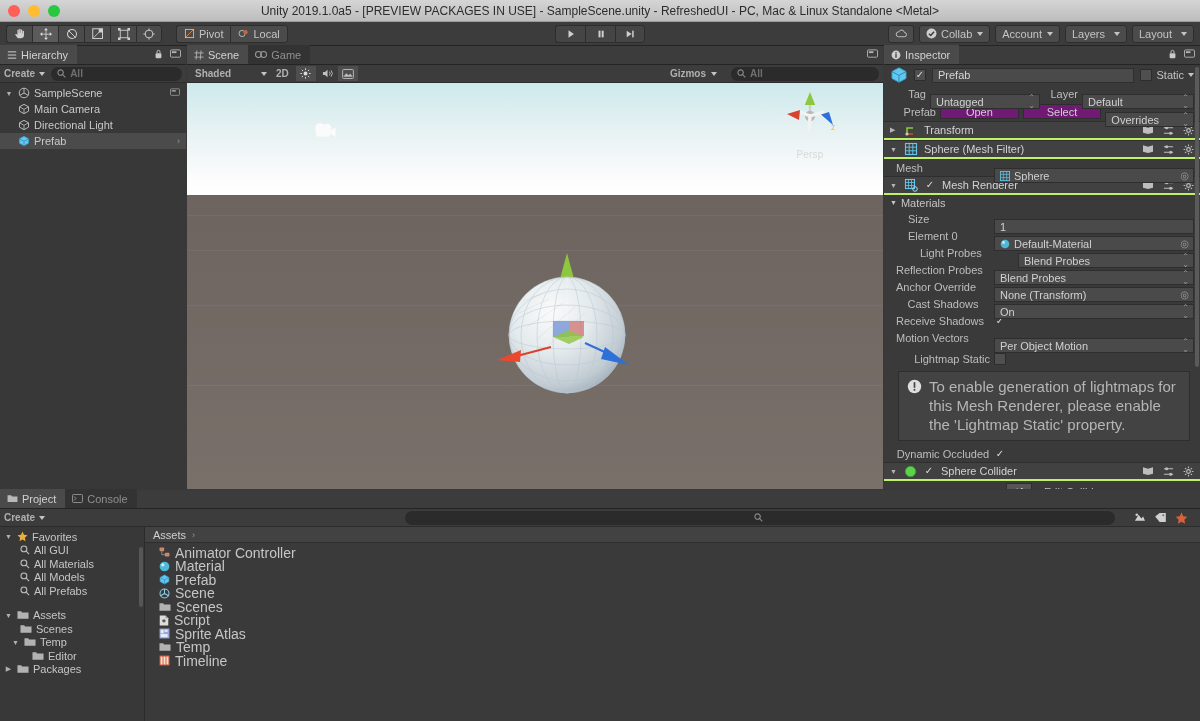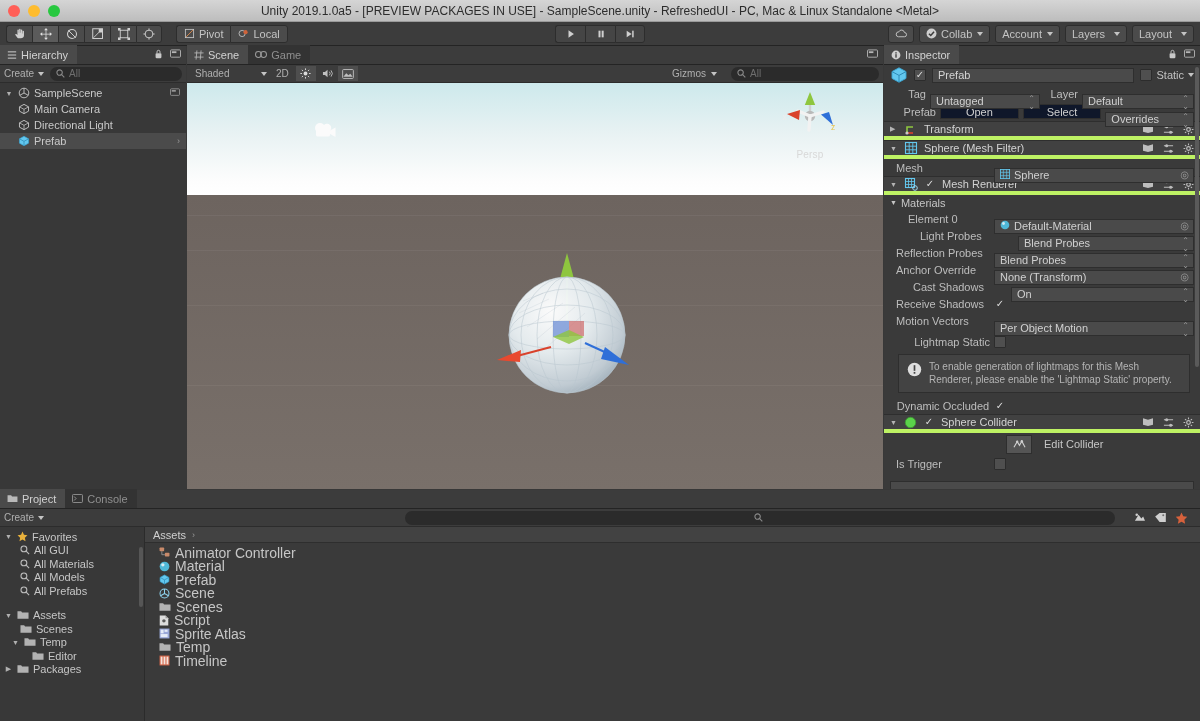--- a/index.html
+++ b/index.html
@@ -86,21 +86,21 @@
   .tab {
     height: 19px; display: flex; align-items: center; gap: 4px;
     padding: 0 9px 0 7px; font-size: 11px; color: #8f8f8f;
     background: #333333;
   }
   .tab.active { background: #4a4a4a; color: #d2d2d2; justify-content: space-between; }
   .tabicons { position: absolute; right: 5px; top: 3px; display: flex; gap: 7px; align-items: center; }
 
   .subbar {
     height: 18px; background: #3c3c3c; display: flex; align-items: center;
-    padding: 0 4px; gap: 6px; border-bottom: 1px solid #2c2c2c;
+    padding: 0 4px; gap: 6px; border-bottom: 1px solid #2c2c2c; font-weight: bold;
   }
   .minidrop { display: flex; align-items: center; gap: 4px; font-size: 10px; color: #b0b0b0; }
   .searchfield {
     flex: 1; height: 14px; background: #2b2b2b; border-radius: 7px;
     display: flex; align-items: center; gap: 4px; padding: 0 6px;
     font-size: 10px; color: #6f6f6f;
   }
 
   
   #hierarchy { left: 0; top: 46px; width: 186px; height: 443px; }
@@ -142,44 +142,44 @@
   }
   .staticgrp { display: flex; align-items: center; gap: 4px; font-size: 11px; color: #c2c2c2; }
   .cbox { width: 12px; height: 12px; background: #4f4f4f; border: 1px solid #2c2c2c; border-radius: 1px;
     display:flex; align-items:center; justify-content:center; color:#d6d6d6; font-size:10px; }
   .cbox.on::after { content: "✓"; font-size: 10px; color: #ddd; line-height: 1; }
 
   .prow { height: 17px; display: flex; align-items: center; padding: 0 6px; gap: 4px; font-size: 11px; }
   .plabel { color: #bdbdbd; text-align: right; }
   .pfield {
     height: 15px; background: #4a4a4a; border: 1px solid #2e2e2e;
-    display: flex; align-items: flex-start; padding: 0 5px; color: #d0d0d0;
+    display: flex; align-items: center; padding: 0 5px; color: #d0d0d0;
     position: relative; flex: 1; margin-top: 16px;
   }
   .pfield .updown { position: absolute; right: 4px; color: #9b9b9b; font-size: 8px; line-height: 1.0; }
   .pfield .target { position: absolute; right: 4px; color: #9b9b9b; font-size: 10px; }
-  .btn3 { height: 15px; background: #0f172a; border: 1px solid #2e2e2e; color: #cfcfcf;
+  .btn3 { height: 15px; background: #701a75; border: 1px solid #2e2e2e; color: #cfcfcf;
     display:flex; align-items:center; justify-content:center; font-size: 11px; flex: 1; }
 
   .comphead {
     height: 19px; background: #414141; border-top: 1px solid #2e2e2e;
-    border-bottom: 4px solid #bef264;
+    border-bottom: 2px solid #bef264;
     display: flex; align-items: center; gap: 6px; padding: 0 6px; font-size: 11px; color: #d2d2d2;
   }
   .comphead .foldout { font-size: 7px; color: #b4b4b4; width: 8px; }
   .comphead .hicons { margin-left: auto; display: flex; gap: 9px; align-items: center; color: #bdbdbd; }
 
   .sectionrow { height: 15px; display: flex; align-items: center; gap: 4px; padding-left: 6px;
     font-size: 11px; color: #c6c6c6; }
 
   .helpbox {
     margin: 4px 10px 4px 14px; background: #434343; border: 1px solid #2e2e2e;
     display: flex; gap: 7px; padding: 6px 8px; align-items: flex-start;
   }
-  .helpbox .txt { font-size: 10px; color: #b5b5b5; line-height: 1.25; }
+  .helpbox .txt { font-size: 15px; color: #b5b5b5; line-height: 1.25; }
 
   
   #project { left: 0; top: 490px; width: 1200px; height: 231px; background: #3a3a3a; }
   .projsplit { display: flex; height: 212px; }
   .projtree { width: 145px; background: #383838; border-right: 1px solid #2b2b2b;
     padding-top: 3px; position: relative; }
   .projright { flex: 1; background: #3a3a3a; position: relative; }
   .crumb { height: 16px; background: #424242; display: flex; align-items: center; gap: 6px;
     padding: 0 8px; font-size: 11px; color: #d0d0d0; border-bottom: 1px solid #2e2e2e; }
   .trow { height: 13.5px; display: flex; align-items: center; gap: 4px; font-size: 11px;
@@ -776,20 +776,26 @@
               </svg>
           </span>
         </span>
       </div>
 
       <div class="sectionrow">
         <span class="foldout" style="font-size:7px;">▼</span>
         <span>Materials</span>
       </div>
 
+      <div class="prow">
+        <span class="plabel" style="width:100px;text-align:left;padding-left:18px;">Size</span>
+        <span class="pfield">
+          <span>1</span>
+        </span>
+      </div>
 
       <div class="prow">
         <span class="plabel" style="width:100px;text-align:left;padding-left:18px;">Element 0</span>
         <span class="pfield">
           <span class="ic" style="margin-right:4px">
             <svg width="10" height="10" viewBox="0 0 12 12">
                 <circle cx="6" cy="6" r="5.2" fill="#4fb8d8"></circle>
                 <circle cx="4.2" cy="4.2" r="1.7" fill="#cfeaf4"></circle>
               </svg>
           </span>
@@ -816,21 +822,21 @@
 
       <div class="prow">
         <span class="plabel" style="width:100px;text-align:left;padding-left:6px;">Anchor Override</span>
         <span class="pfield">
           <span>None (Transform)</span>
           <span class="target">◎</span>
         </span>
       </div>
 
       <div class="prow">
-        <span class="plabel" style="width:100px;text-align:left;padding-left:6px;margin-left:17px;">Cast Shadows</span>
+        <span class="plabel" style="width:100px;text-align:center;padding-left:6px;">Cast Shadows</span>
         <span class="pfield">
           <span>On</span>
           <span class="updown">⌃<br>⌄</span>
         </span>
       </div>
 
       <div class="prow">
         <span class="plabel" style="width:100px;text-align:left;padding-left:6px;">Receive Shadows</span>
         <span class="cbox on" style="background:none;border:none;"></span>
       </div>

